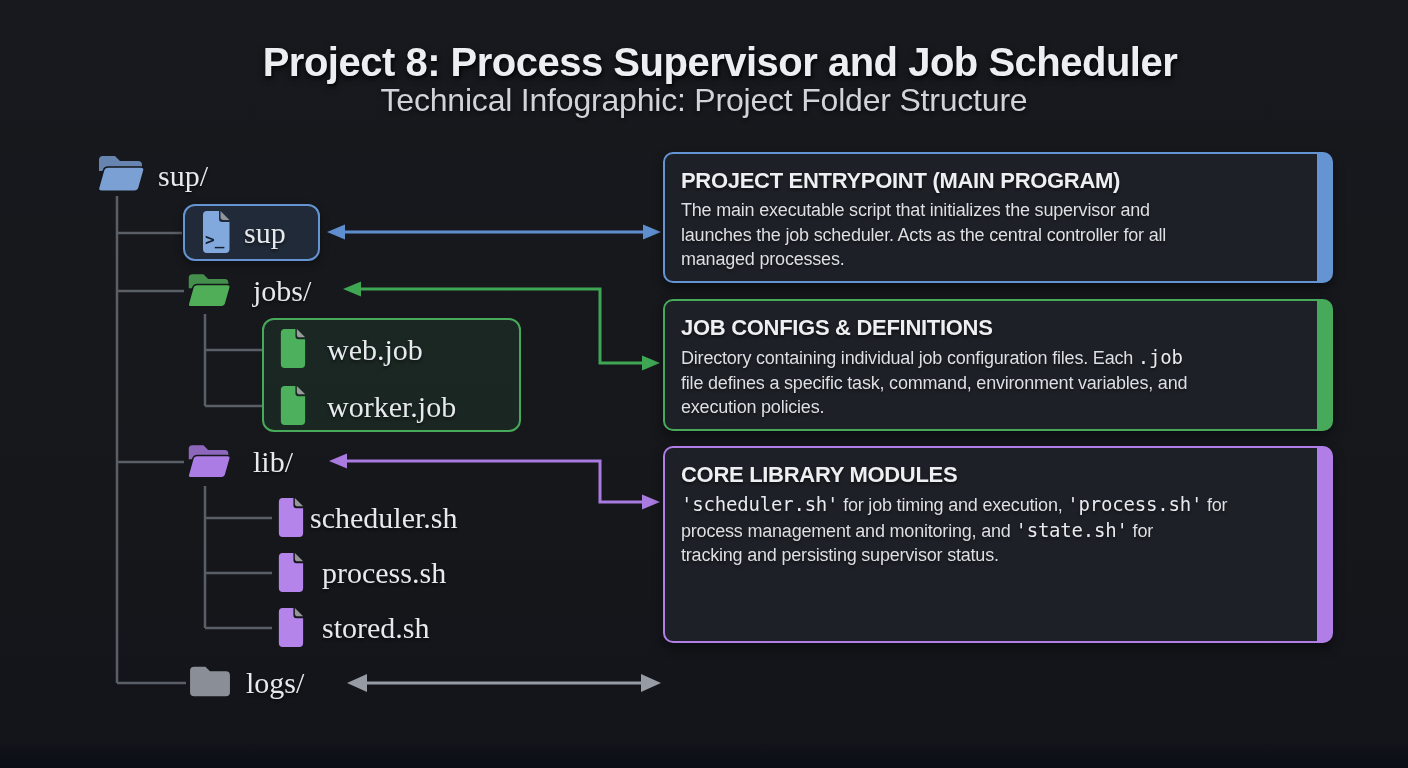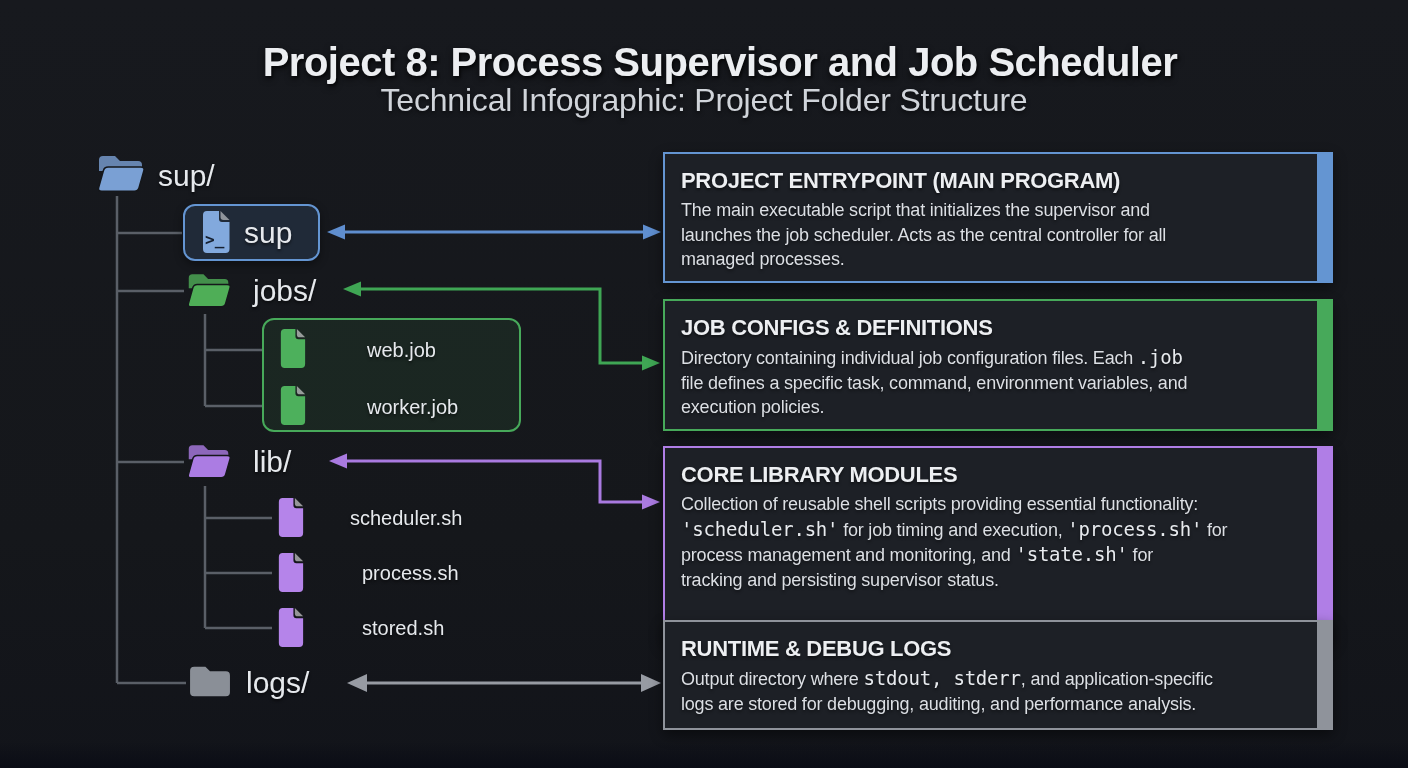--- a/index.html
+++ b/index.html
@@ -25,39 +25,39 @@
     font-size:32px;font-weight:400;letter-spacing:-.2px;color:#d0d4da;
     text-shadow:0 2px 4px rgba(0,0,0,.6);
   }
   
   svg.wires{position:absolute;left:0;top:0;}
   .tl{stroke:#5a5f67;stroke-width:2.5;fill:none;}
   .wire{fill:none;stroke-width:3;}
   
   .icon{position:absolute;}
   .lbl{
-    position:absolute;font-family:Liberation Sans, sans-serif;
+    position:absolute;font-family:Liberation Serif, serif;
     color:#e6e9ed;white-space:nowrap;text-shadow:0 2px 3px rgba(0,0,0,.55);
   }
   .lbl.dir{font-size:30px;line-height:36px;}
-  .lbl.file{font-size:20px;line-height:34px;margin-left:40px;}
+  .lbl.file{font-size:30px;line-height:34px;}
   .supbox{
     position:absolute;left:183px;top:204px;width:137px;height:57px;
     background:#202a38;border:2.5px solid #6495d2;border-radius:12px;
     box-shadow:0 3px 8px rgba(0,0,0,.4);box-sizing:border-box;
   }
   .jobsbox{
     position:absolute;left:262px;top:318px;width:259px;height:114px;
     background:rgba(76,175,92,.10);border:2px solid #47a95a;border-radius:12px;
     box-sizing:border-box;
   }
   
   .callout{
     position:absolute;left:663px;width:670px;box-sizing:border-box;
-    background:#1d2026;border:2px solid;border-right-width:16px;border-radius:0;
+    background:#1d2026;border:2px solid;border-right-width:16px;border-radius:10px;
     padding:12px 14px 10px 16px;box-shadow:0 5px 12px rgba(0,0,0,.45);
   }
   .callout h3{
     margin:0;font-size:22px;font-weight:bold;letter-spacing:-.3px;line-height:30px;
     color:#edeff2;text-shadow:0 2px 3px rgba(0,0,0,.5);
   }
   .callout p{
     margin:2px 0 0 0;font-size:18px;letter-spacing:-.2px;line-height:24.5px;
     color:#dcdfe4;white-space:pre-wrap;text-shadow:0 2px 3px rgba(0,0,0,.45);
   }
@@ -204,25 +204,19 @@
 
   <div class="callout c-green" style="top:299px;height:132px">
     <h3>JOB CONFIGS &amp; DEFINITIONS</h3>
     <p><span>Directory containing individual job configuration files. Each </span><span class="mono">.job</span><span>
 file defines a specific task, command, environment variables, and
 execution policies.</span></p>
   </div>
 
   <div class="callout c-purple" style="top:446px;height:197px">
     <h3>CORE LIBRARY MODULES</h3>
-    <p><span>Collection of reusable shell scripts providing essential functionality:
-</span><span class="mono">'scheduler.sh'</span><span> for job timing and execution, </span><span class="mono">'process.sh'</span><span> for
+    <p><span class="mono">'scheduler.sh'</span><span> for job timing and execution, </span><span class="mono">'process.sh'</span><span> for
 process management and monitoring, and </span><span class="mono">'state.sh'</span><span> for
 tracking and persisting supervisor status.</span></p>
   </div>
 
-  <div class="callout c-gray" style="top:620px;height:110px">
-    <h3>RUNTIME &amp; DEBUG LOGS</h3>
-    <p><span>Output directory where </span><span class="mono">stdout, stderr</span><span>, and application-specific
-logs are stored for debugging, auditing, and performance analysis.</span></p>
-  </div>
 
 </div>
 
 </body></html>

